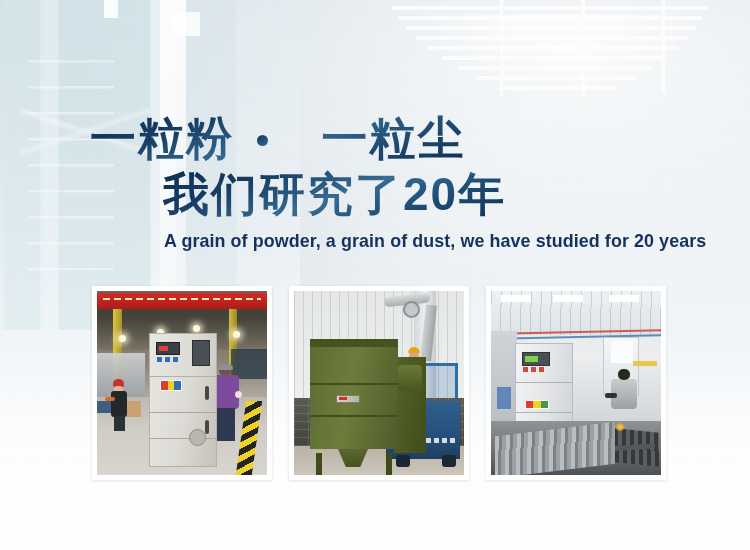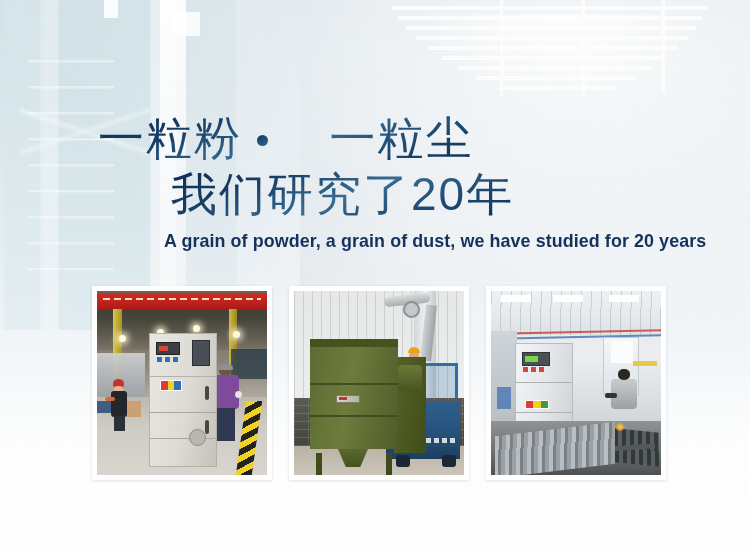--- a/index.html
+++ b/index.html
@@ -54,25 +54,25 @@
     background:linear-gradient(90deg, rgba(220,226,231,.9) 0%, rgba(231,236,240,.6) 40%, rgba(236,240,243,.2) 100%);}
   .bg-floor{position:absolute;left:0;bottom:0;width:750px;height:180px;
     background:linear-gradient(180deg, rgba(255,255,255,0) 0%, rgba(255,255,255,.85) 45%, #ffffff 100%);}
   .bg-noise{position:absolute;inset:0;opacity:.16;
     background-image:
       repeating-linear-gradient(0deg, rgba(140,160,175,.10) 0 1px, rgba(255,255,255,0) 1px 3px),
       repeating-linear-gradient(90deg, rgba(140,160,175,.08) 0 1px, rgba(255,255,255,0) 1px 3px);}
 
   
   .headline{position:absolute;left:0;top:0;width:750px;}
-  .hl-line{font-weight:400;letter-spacing:2px;white-space:nowrap;
+  .hl-line{font-weight:700;letter-spacing:2px;white-space:nowrap;
     background:linear-gradient(160deg,#0d2d52 0%,#173e65 28%,#2e6289 55%,#1d4a71 78%,#123css 100%);
     background:linear-gradient(160deg,#0d2d52 0%,#173e65 26%,#376c93 52%,#1e4c74 74%,#102f52 100%);
     -webkit-background-clip:text;background-clip:text;color:transparent;
-    text-shadow:none;margin-left:8px;}
+    text-shadow:none;}
   .line1{position:absolute;left:90px;top:112px;font-size:46px;line-height:52px;}
   .line2{position:absolute;left:163px;top:168px;font-size:46px;line-height:52px;}
   .dot{position:absolute;left:257px;top:135px;width:11px;height:11px;border-radius:50%;
     background:linear-gradient(150deg,#14365c,#2f6a95);}
   .subtitle{position:absolute;left:164px;top:230px;font-size:19px;font-weight:700;
     color:#15325e;letter-spacing:.1px;white-space:nowrap;
     font-family:"Liberation Sans","DejaVu Sans",sans-serif;
     transform:scaleX(.94);transform-origin:left center;}
 
   

